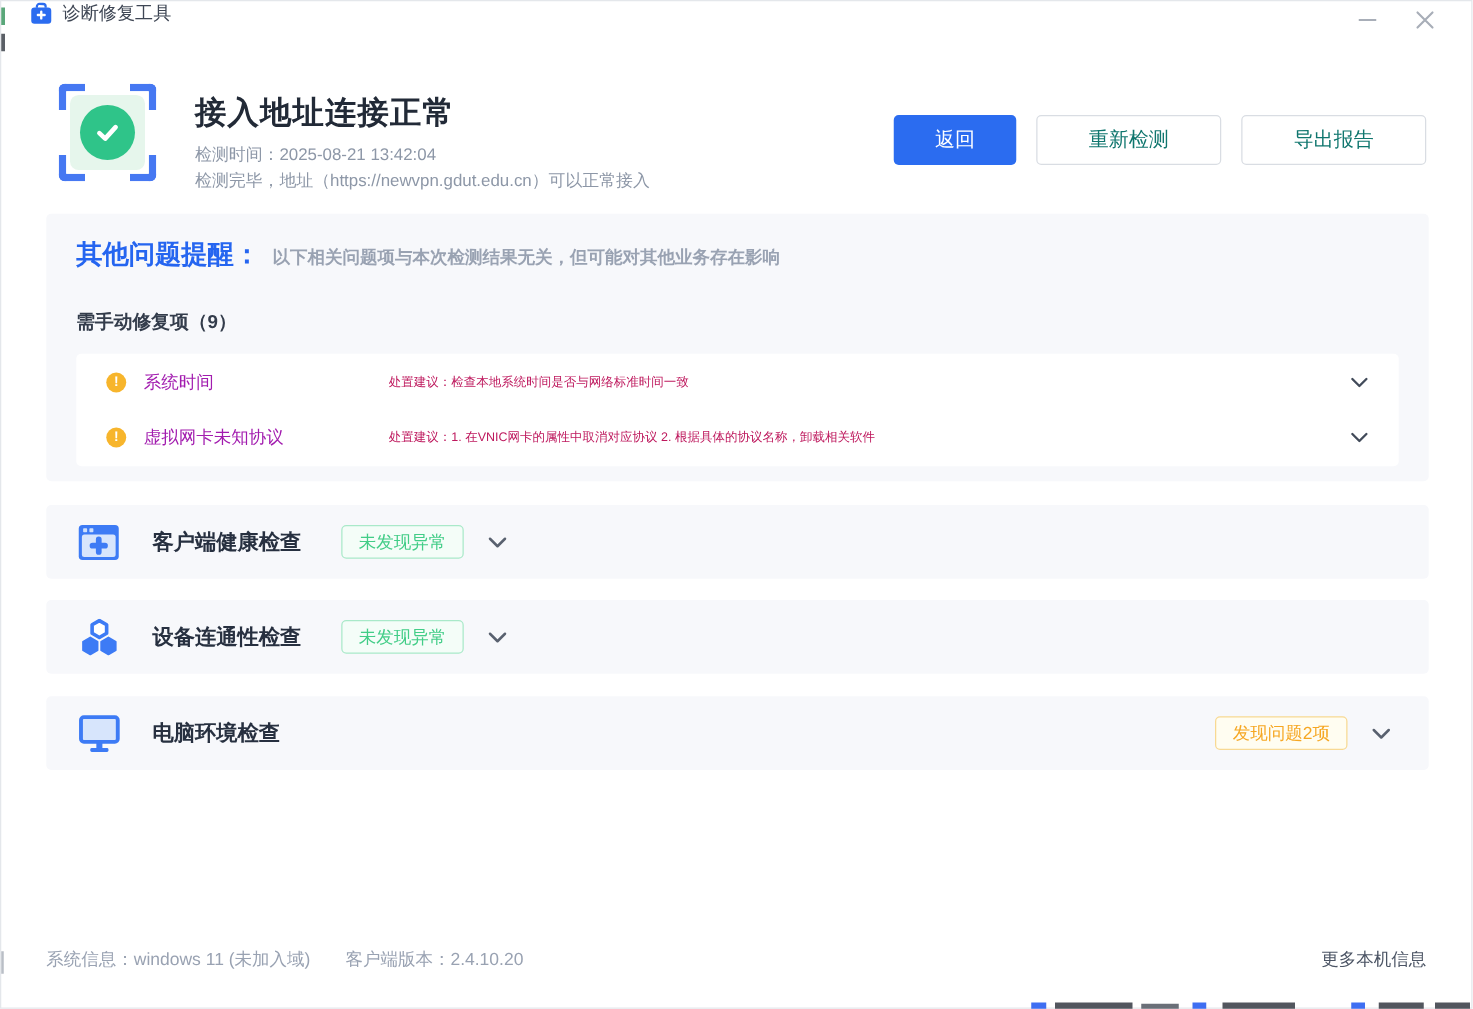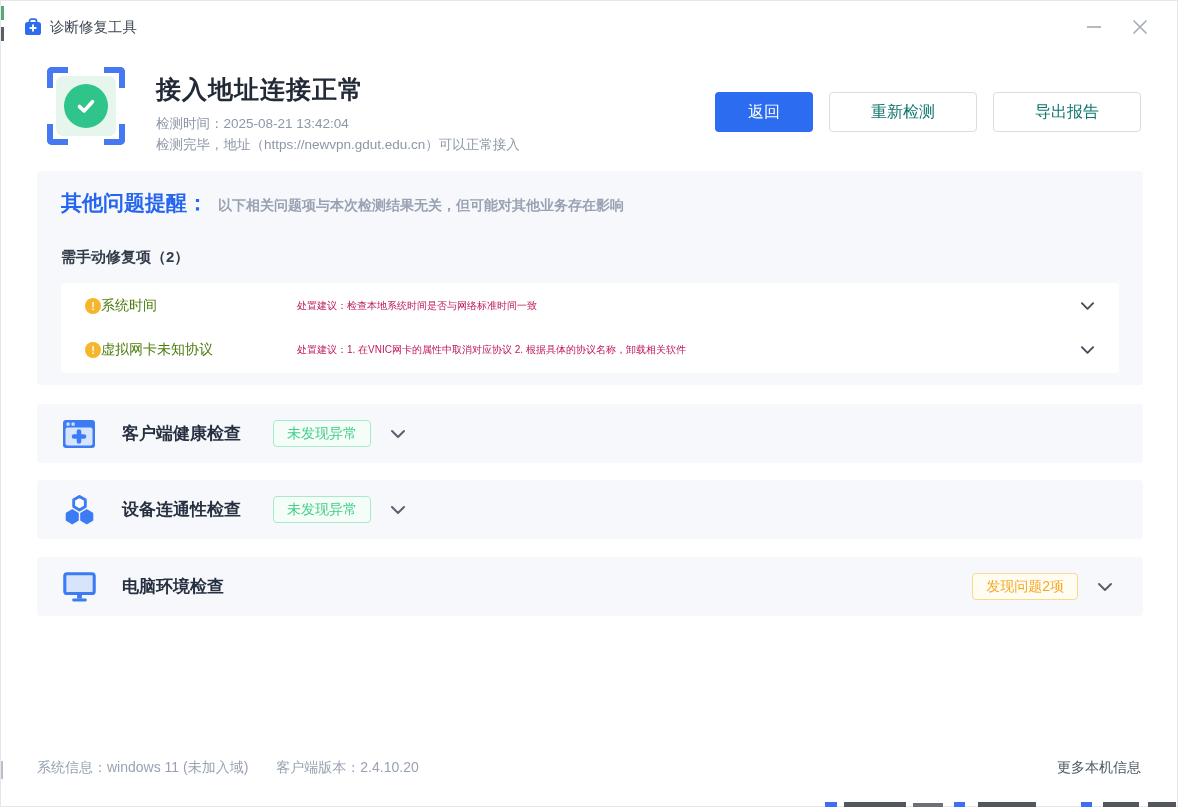--- a/index.html
+++ b/index.html
@@ -5,21 +5,21 @@
   * { margin:0; padding:0; box-sizing:border-box; }
   html,body { width:1178px; height:807px; }
   body {
     font-family:"Liberation Sans","DejaVu Sans",sans-serif;
     background:#ffffff; position:relative; overflow:hidden; color:#333;
   }
   .window { position:absolute; inset:0; background:#fff; border:1px solid #e4e7eb; }
 
   
   .titlebar { position:absolute; top:0; left:0; right:0; height:52px;
-    display:flex; align-items:center; padding:0 22px; }
+    display:flex; padding:0 22px; }
   .app-icon { width:20px; height:20px; margin-right:7px; display:inline-flex; }
   .app-title { font-size:14.5px; color:#3e4654; }
   .win-controls { margin-left:auto; display:flex; gap:16px; }
   .win-btn { width:30px; height:30px; display:flex; align-items:center;
     justify-content:center; cursor:pointer; color:#a8aeb8; }
 
   
   .scan-icon { position:absolute; left:46px; top:66px; width:78px; height:78px; }
   .scan-inner { position:absolute; inset:9px; background:#e6f6ec; border-radius:7px;
     display:flex; align-items:center; justify-content:center; }
@@ -46,21 +46,21 @@
     background:#f7f8fb; border-radius:4px; padding:18px 24px; }
   .alert-title-row { display:flex; align-items:baseline; }
   .alert-title { font-size:21px; font-weight:bold; color:#2565f0; }
   .alert-subtitle { margin-left:10px; font-size:14px; font-weight:bold; color:#99a2b2; }
   .manual-heading { margin-top:31px; font-size:15px; font-weight:bold; color:#333c4b; }
   .fix-list { margin-top:16px; background:#ffffff; border-radius:4px; padding:1px 0; }
   .fix-row { display:flex; align-items:center; height:44px; padding:0 24px; cursor:pointer; }
   .warn-dot { width:16px; height:16px; border-radius:50%; background:#f7b52c; color:#fff;
     font-size:11px; font-weight:bold; display:flex; align-items:center; justify-content:center;
     flex:0 0 16px; }
-  .fix-name { width:196px; font-size:14px; color:#4d7c0f; }
+  .fix-name { margin-left:14px; width:196px; font-size:14px; color:#a21caf; }
   .fix-advice { flex:1; font-size:10px; color:#be185d; white-space:nowrap; overflow:hidden; }
   .chev { display:inline-flex; color:#424b5a; }
   .fix-row .chev { margin-left:16px; }
 
   
   .card { position:absolute; left:36px; width:1106px; height:59px; background:#f7f8fb;
     border-radius:4px; display:flex; align-items:center; padding:0 30px 0 24px; cursor:pointer; }
   .card1 { top:403px; } .card2 { top:479px; } .card3 { top:556px; }
   .card-icon { width:36px; height:32px; display:flex; align-items:center; justify-content:center; }
   .card-label { margin-left:25px; font-size:17px; font-weight:bold; color:#273040; }
@@ -132,21 +132,21 @@
     <button class="btn btn-primary">返回</button>
     <button class="btn btn-plain">重新检测</button>
     <button class="btn btn-plain">导出报告</button>
   </div>
 
   <div class="alert-section">
     <div class="alert-title-row">
       <span class="alert-title">其他问题提醒：</span>
       <span class="alert-subtitle">以下相关问题项与本次检测结果无关，但可能对其他业务存在影响</span>
     </div>
-    <div class="manual-heading">需手动修复项（2）</div>
+    <div class="manual-heading">需手动修复项（9）</div>
     <div class="fix-list">
 
       <div class="fix-row">
         <span class="warn-dot">!</span>
         <span class="fix-name">系统时间</span>
         <span class="fix-advice"><span>处置建议：</span><span>检查本地系统时间是否与网络标准时间一致</span></span>
         <span class="chev">
           <svg viewBox="0 0 16 10" width="15" height="10">
               <polyline points="2,2 8,8 14,2" fill="none" stroke="currentColor" stroke-width="2" stroke-linecap="round" stroke-linejoin="round"></polyline>
             </svg>

